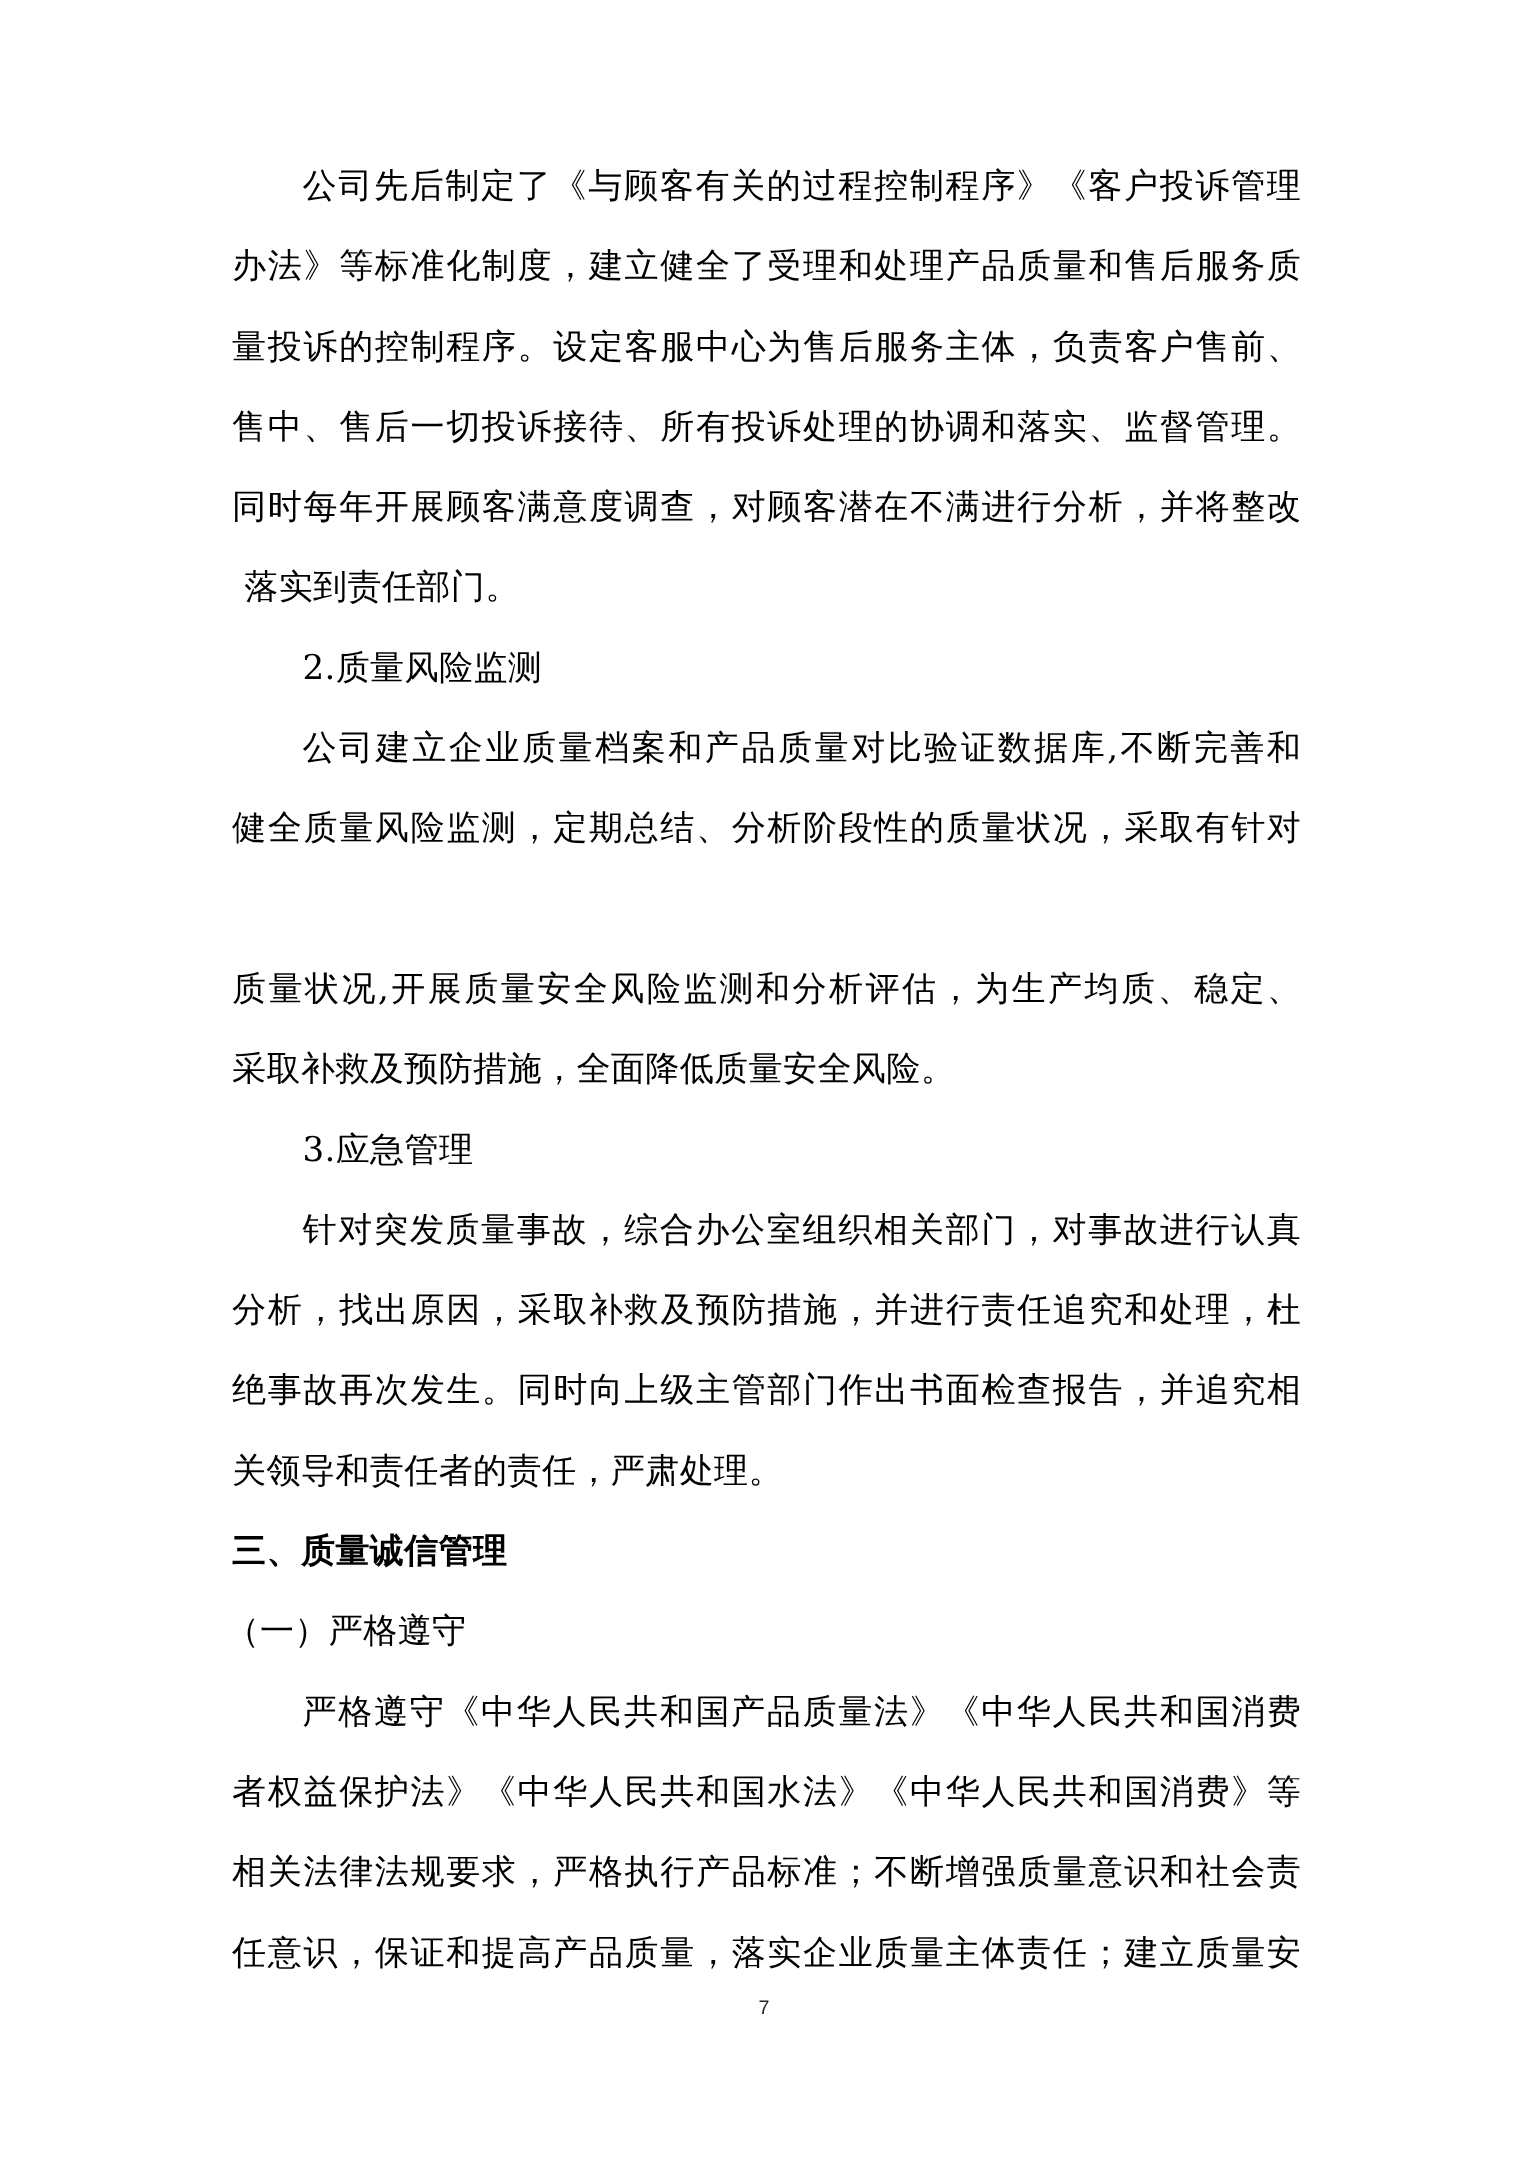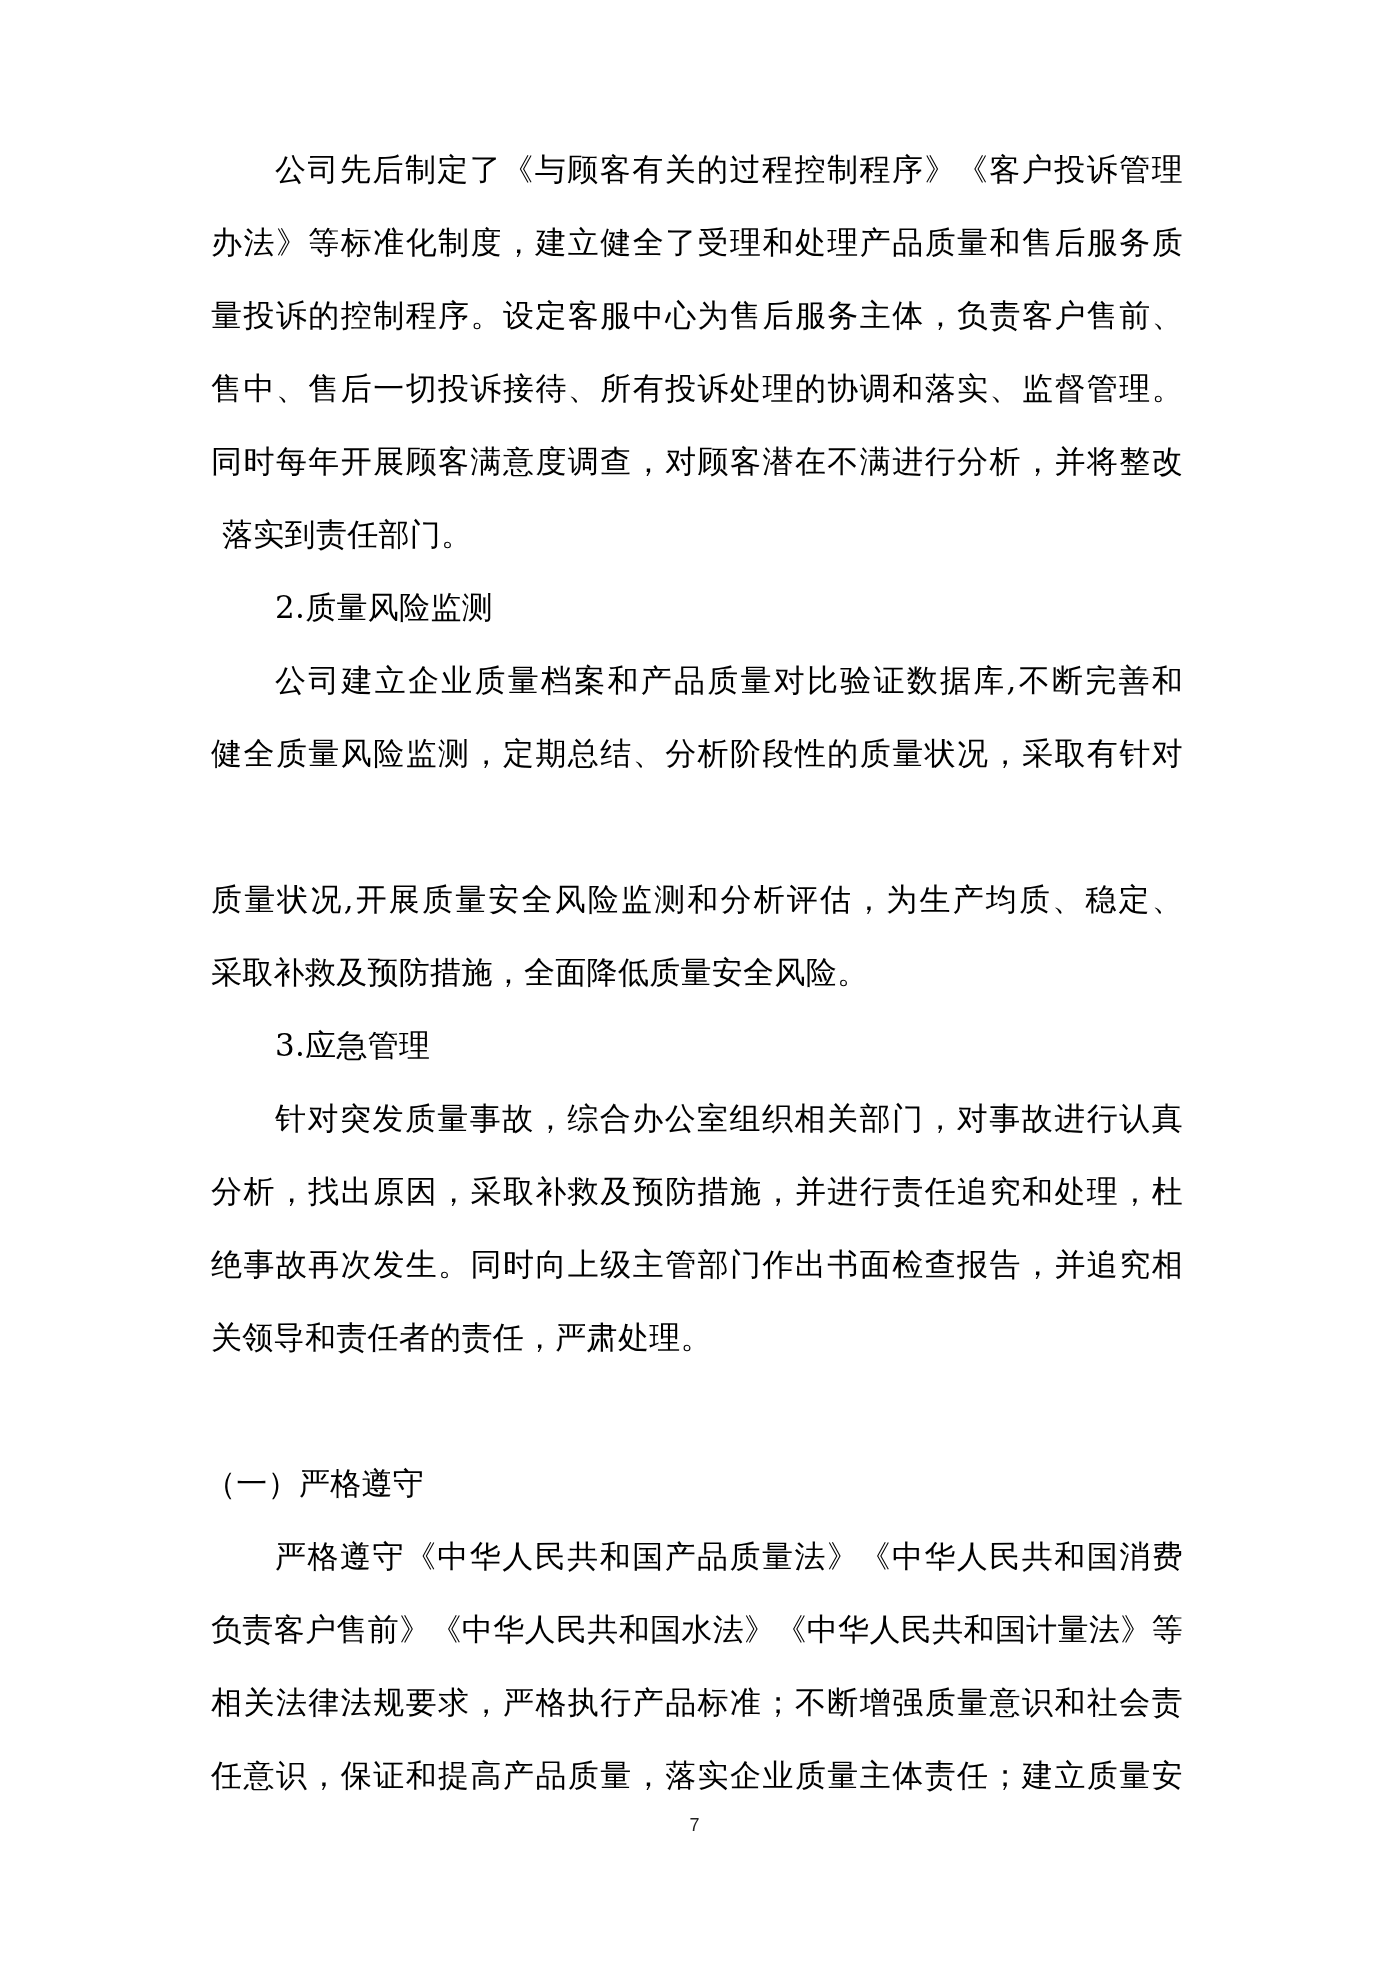--- a/index.html
+++ b/index.html
@@ -76,22 +76,23 @@
   <div class="line justify" style="top:879px;">质量状况,开展质量安全风险监测和分析评估，为生产均质、稳定、</div>
   <div class="line" style="top:952px;">采取补救及预防措施，全面降低质量安全风险。</div>
 
   <div class="line indent" style="top:1025px;">3.应急管理</div>
 
   <div class="line justify indent" style="top:1098px;">针对突发质量事故，综合办公室组织相关部门，对事故进行认真</div>
   <div class="line justify" style="top:1171px;">分析，找出原因，采取补救及预防措施，并进行责任追究和处理，杜</div>
   <div class="line justify" style="top:1244px;">绝事故再次发生。同时向上级主管部门作出书面检查报告，并追究相</div>
   <div class="line" style="top:1317px;">关领导和责任者的责任，严肃处理。</div>
 
+  <div class="line heading-bold" style="top:1390px;">三、质量诚信管理</div>
 
   <div class="line" style="top:1463px; left:205px;">（一）严格遵守</div>
 
   <div class="line justify indent" style="top:1536px;">严格遵守《中华人民共和国产品质量法》《中华人民共和国消费</div>
-  <div class="line justify" style="top:1609px;">负责客户售前》《中华人民共和国水法》《中华人民共和国计量法》等</div>
+  <div class="line justify" style="top:1609px;">者权益保护法》《中华人民共和国水法》《中华人民共和国消费》等</div>
   <div class="line justify" style="top:1682px;">相关法律法规要求，严格执行产品标准；不断增强质量意识和社会责</div>
   <div class="line justify" style="top:1755px;">任意识，保证和提高产品质量，落实企业质量主体责任；建立质量安</div>
 
   <div class="page-number">7</div>
 </div>
 
 </body></html>

